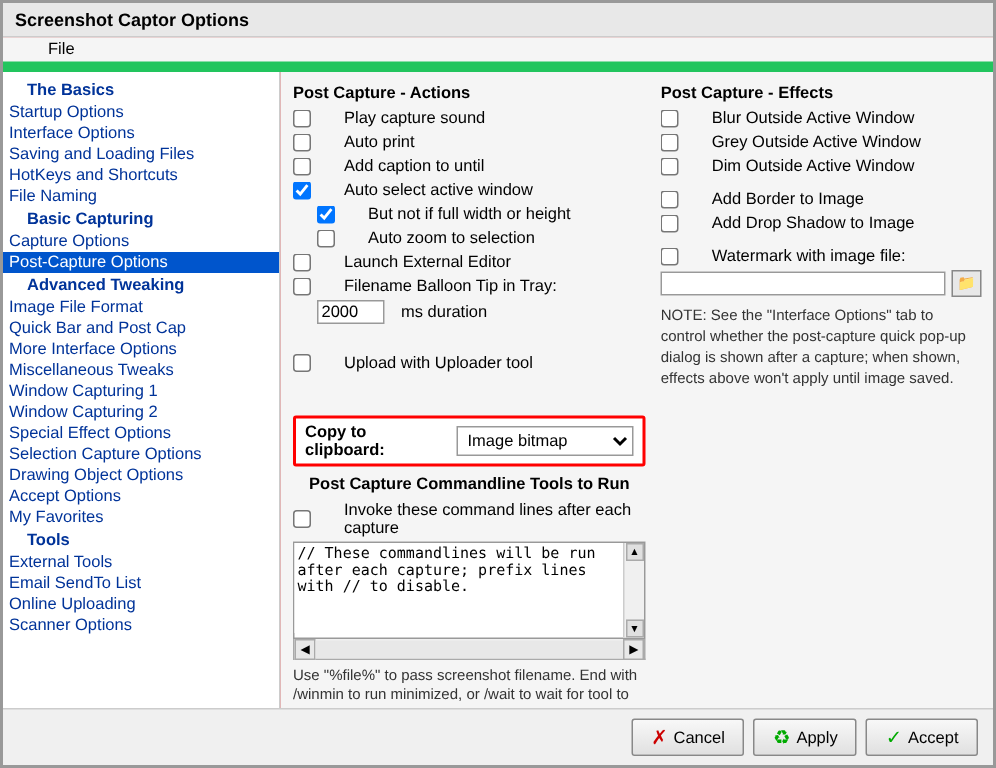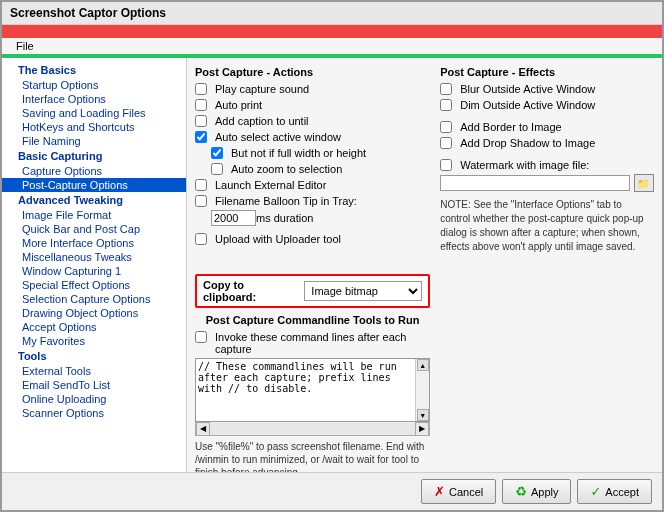--- a/index.html
+++ b/index.html
@@ -20,24 +20,23 @@
       flex-direction: column;
     }
     .title-bar {
       background: #e8e8e8;
       padding: 4px 8px;
       font-size: 12px;
       font-weight: bold;
       border-bottom: 1px solid #ccc;
     }
     .menu-bar {
-      padding: 2px 8px;
-      border-bottom: 4px solid #22c55e;
+      padding: 2px 24px;
+      border-bottom: 7px solid #22c55e;
       background: #f5f5f5;
-      margin-top: 13px;
     }
     .menu-bar span {
       padding: 2px 6px;
       cursor: pointer;
     }
     .main-content {
       display: flex;
       flex: 1;
       overflow: hidden;
     }
@@ -59,58 +58,59 @@
       padding: 1px 12px;
       cursor: pointer;
       color: #003399;
       font-size: 11px;
       white-space: nowrap;
     }
     .sidebar-item.selected {
       background: #0055cc;
       color: white;
     }
-    .sidebar-item.level2 { padding-left: 20px; }
+    .sidebar-item.level2 { padding-left: 4px; }
     .content-area {
       flex: 1;
       padding: 8px;
       overflow-y: auto;
       background: #f5f5f5;
     }
     .two-col {
       display: flex;
       gap: 10px;
     }
     .left-col { flex: 1.1; }
     .right-col { flex: 1; }
     .section-title {
       font-weight: bold;
       font-size: 11px;
       margin-bottom: 4px;
       color: #000;
     }
     .checkbox-row {
       display: flex;
-      gap: 8px;
+      align-items: center;
+      gap: 22px;
       margin-bottom: 2px;
       padding: 1px 0;
     }
     .checkbox-row.indent1 { padding-left: 16px; }
     input[type="checkbox"] {
       width: 12px;
       height: 12px;
       margin: 0;
       cursor: pointer;
     }
     label { cursor: pointer; font-size: 11px; }
     .inline-row {
       display: flex;
       align-items: center;
-      gap: 0;
-      margin-bottom: 0;
+      gap: 11px;
+      margin-bottom: 13px;
     }
     .inline-row.indent1 { padding-left: 16px; }
     .text-input-small {
       width: 45px;
       height: 16px;
       font-size: 11px;
       border: 1px solid #999;
       padding: 1px 2px;
       background: white;
     }
@@ -279,20 +279,21 @@
       <div class="sidebar-section-header">Basic Capturing</div>
       <div class="sidebar-item level2">Capture Options</div>
       <div class="sidebar-item level2 selected">Post-Capture Options</div>
 
       <div class="sidebar-section-header">Advanced Tweaking</div>
       <div class="sidebar-item level2">Image File Format</div>
       <div class="sidebar-item level2">Quick Bar and Post Cap</div>
       <div class="sidebar-item level2">More Interface Options</div>
       <div class="sidebar-item level2">Miscellaneous Tweaks</div>
       <div class="sidebar-item level2">Window Capturing 1</div>
+      <div class="sidebar-item level2">Window Capturing 2</div>
       <div class="sidebar-item level2">Special Effect Options</div>
       <div class="sidebar-item level2">Selection Capture Options</div>
       <div class="sidebar-item level2">Drawing Object Options</div>
       <div class="sidebar-item level2">Accept Options</div>
       <div class="sidebar-item level2">My Favorites</div>
 
       <div class="sidebar-section-header">Tools</div>
       <div class="sidebar-item level2">External Tools</div>
       <div class="sidebar-item level2">Email SendTo List</div>
       <div class="sidebar-item level2">Online Uploading</div>
@@ -381,20 +382,24 @@
 
         <div class="right-col">
           <div class="section-title">Post Capture - Effects</div>
 
           <div class="checkbox-row">
             <input type="checkbox" style="">
             <label>Blur Outside Active Window</label>
           </div>
           <div class="checkbox-row">
             <input type="checkbox" style="">
+            <label>Grey Outside Active Window</label>
+          </div>
+          <div class="checkbox-row">
+            <input type="checkbox" style="">
             <label>Dim Outside Active Window</label>
           </div>
           <div class="separator"></div>
           <div class="checkbox-row">
             <input type="checkbox" style="">
             <label>Add Border to Image</label>
           </div>
           <div class="checkbox-row">
             <input type="checkbox" style="">
             <label>Add Drop Shadow to Image</label>

